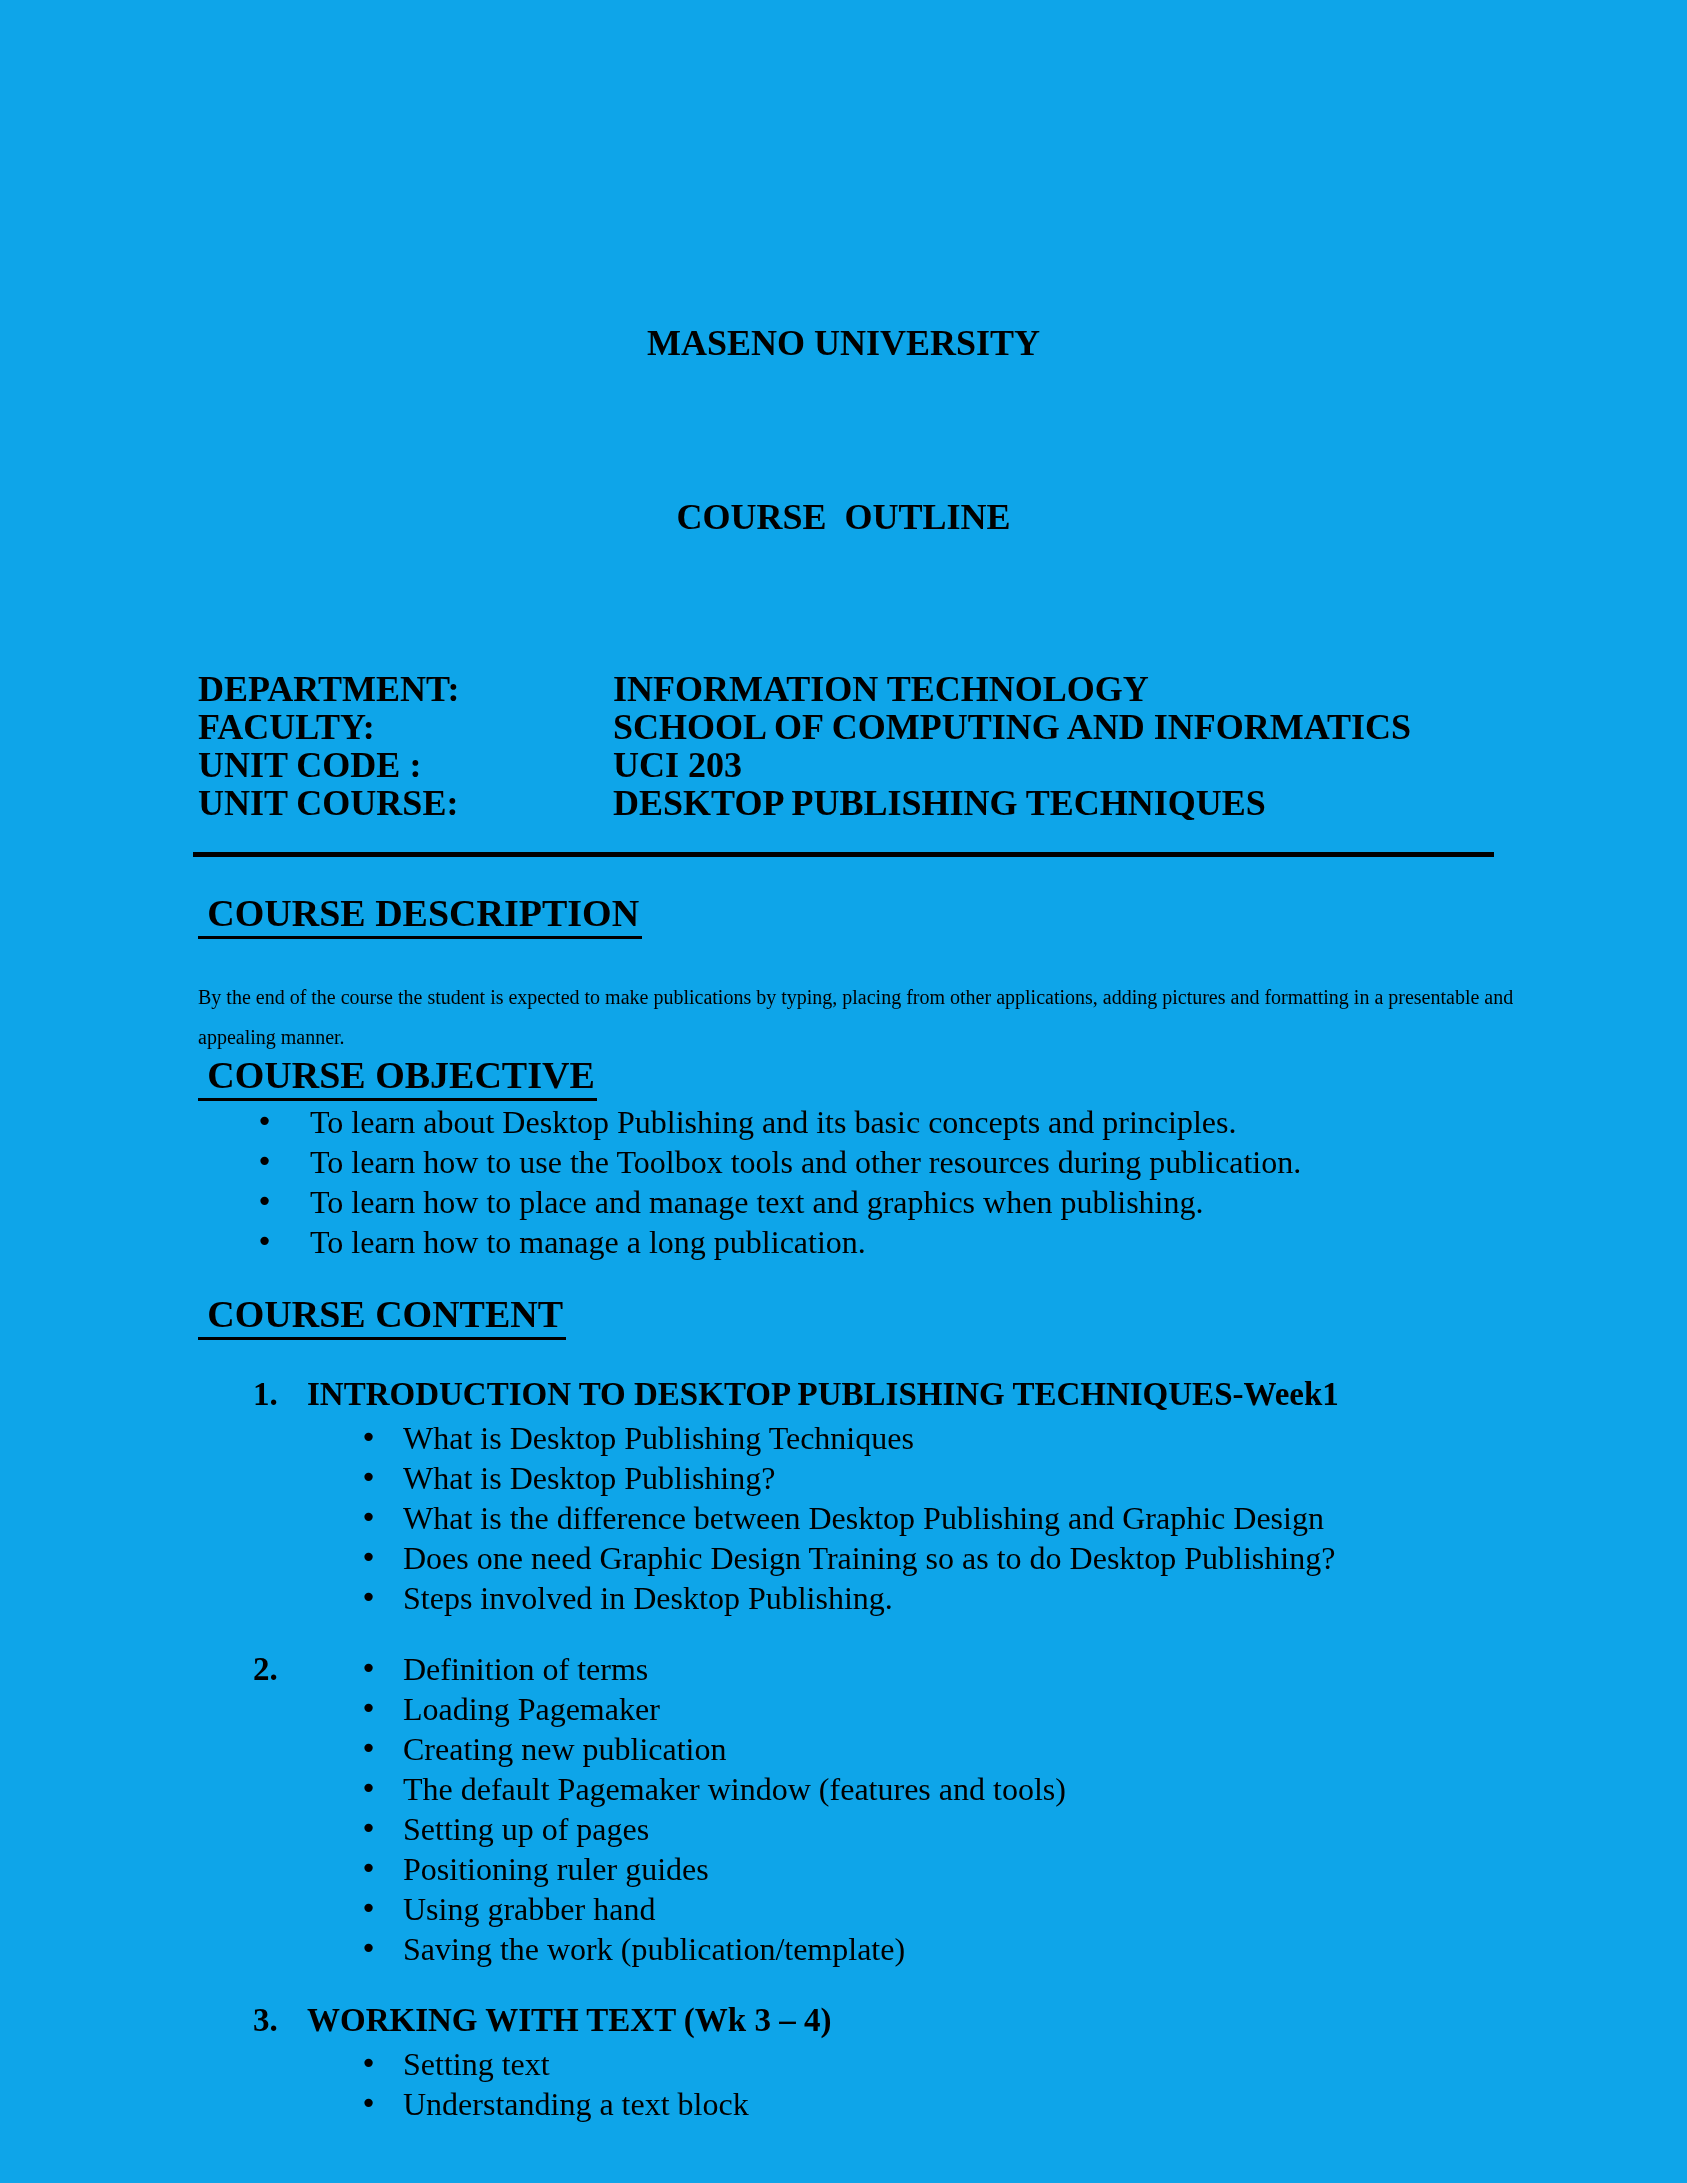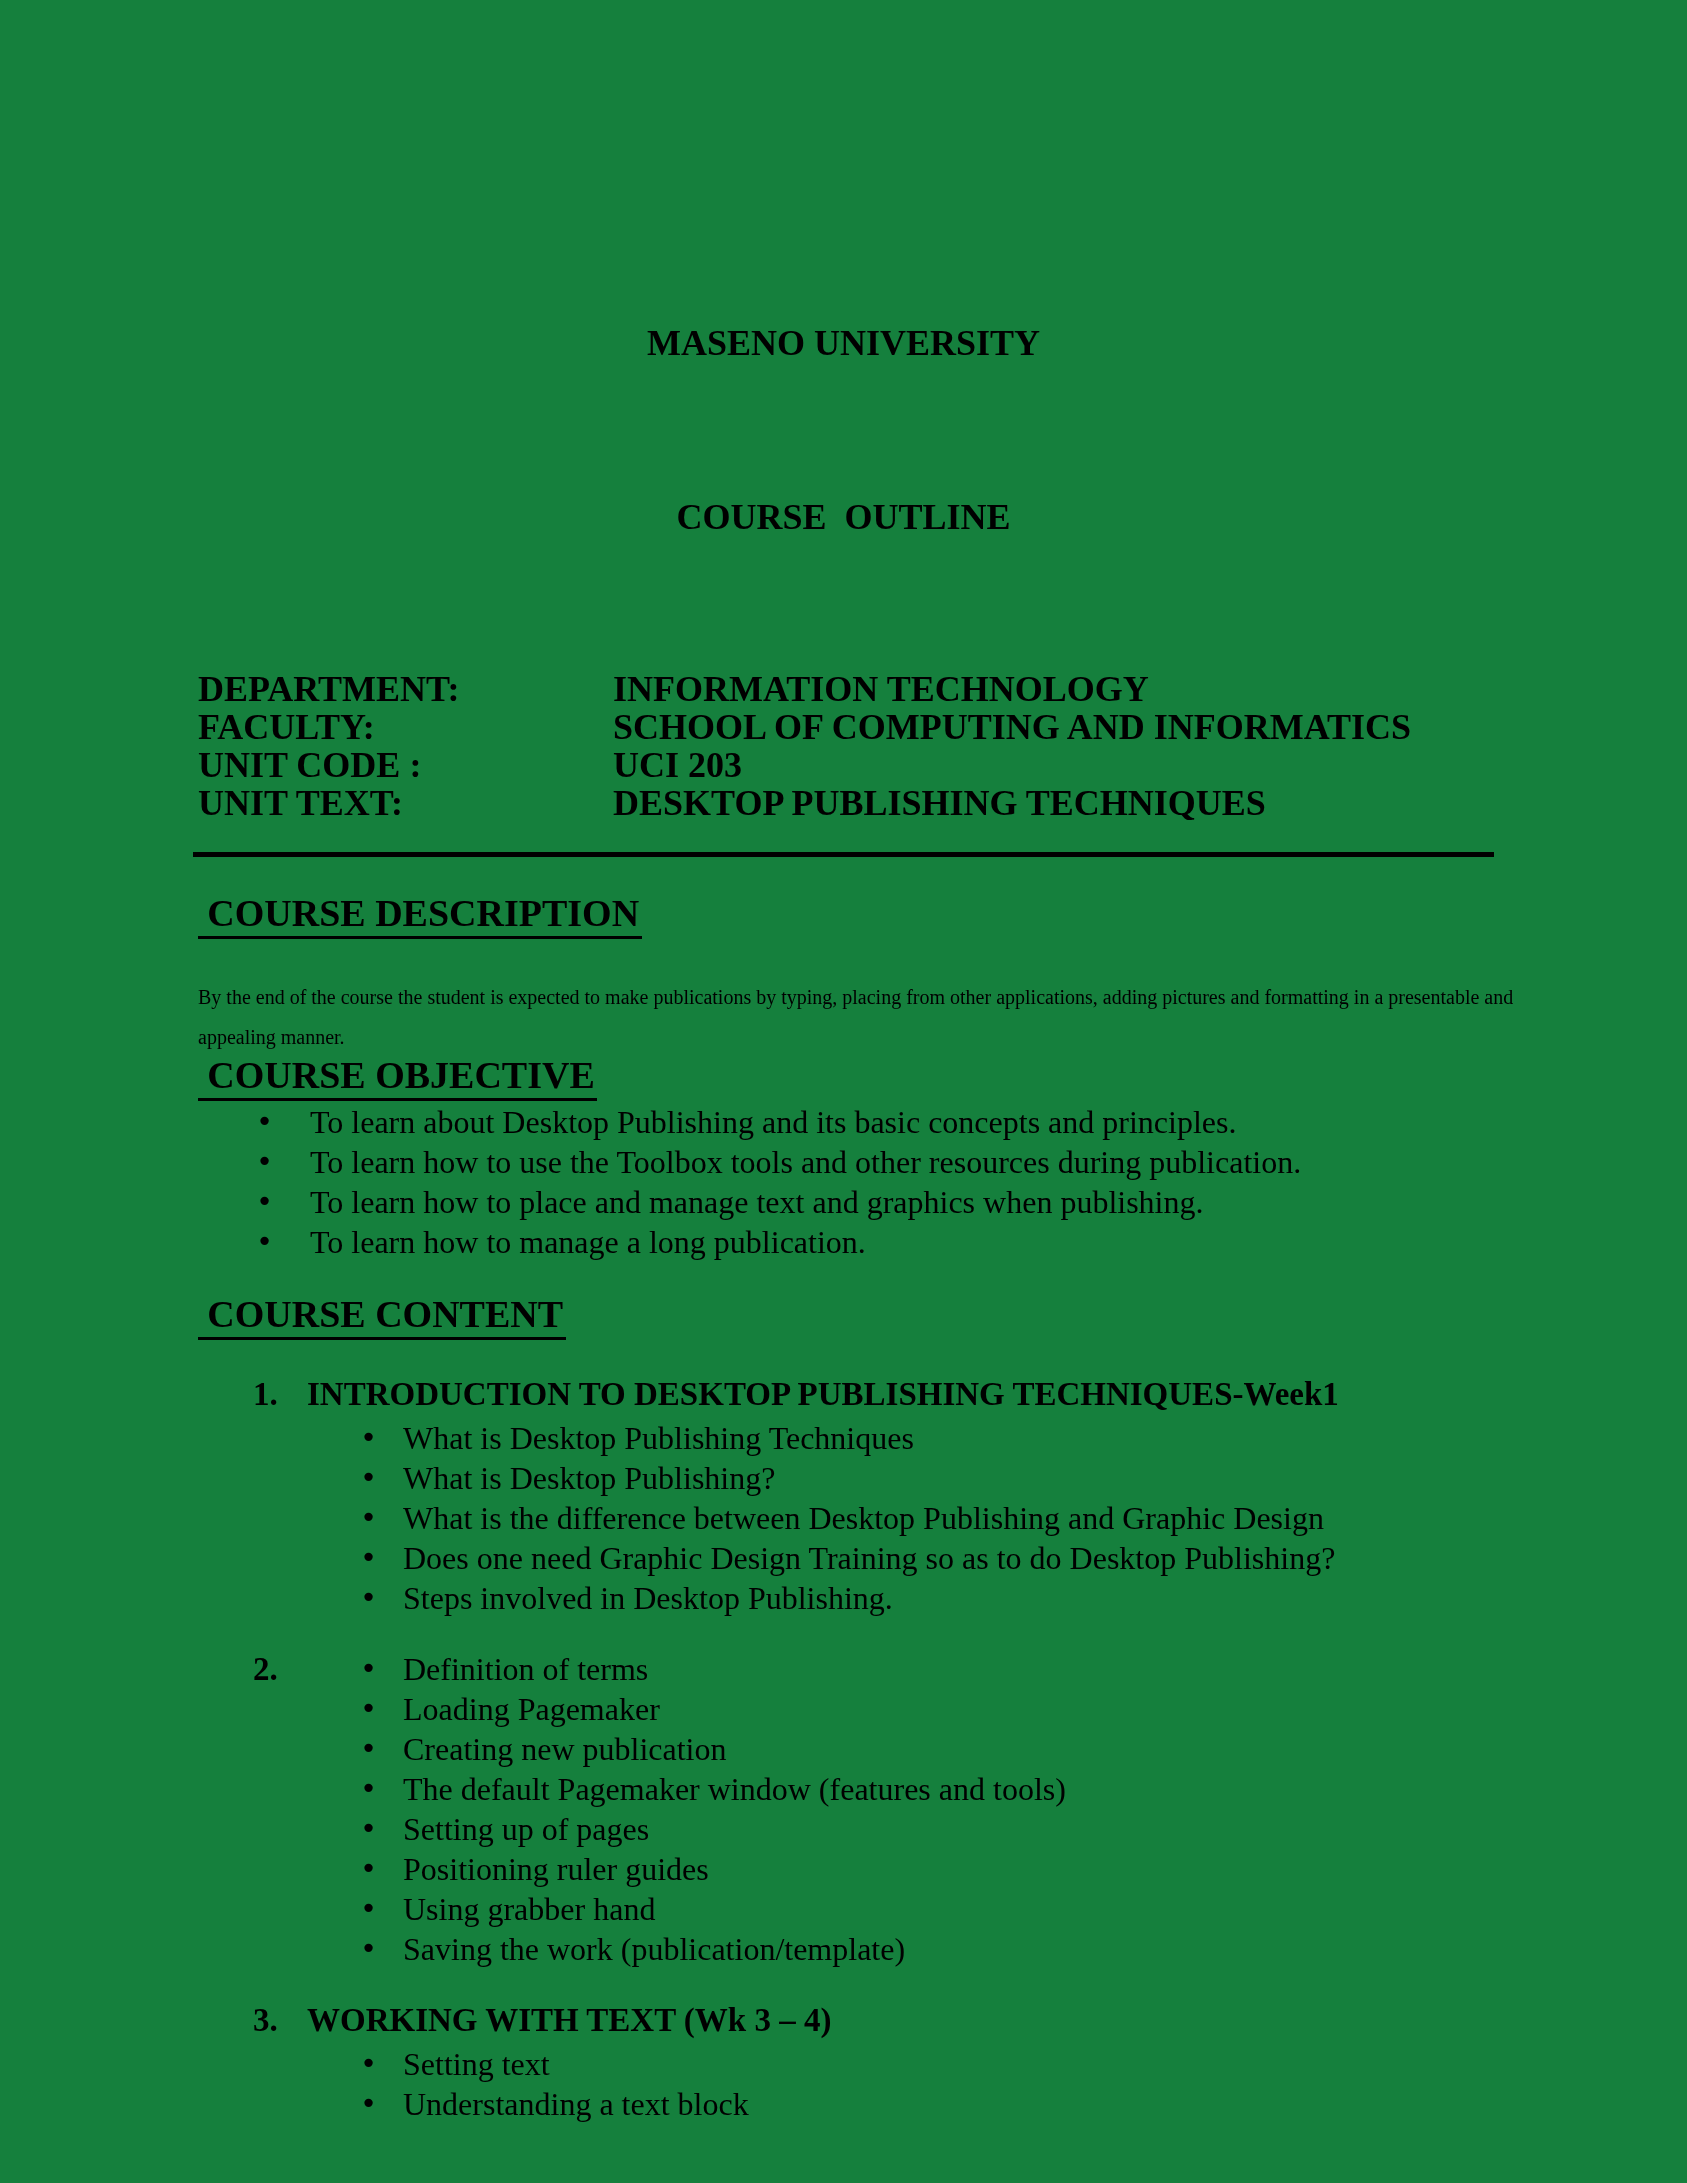--- a/index.html
+++ b/index.html
@@ -1,21 +1,21 @@
 <!DOCTYPE html>
 <html style="font-size:10.6px"><head>
 <meta charset="utf-8">
 <style>
   * { margin: 0; padding: 0; box-sizing: border-box; }
   html, body { background: #ffffff; }
   .page {
     position: relative;
     width: 1687px;
     height: 2183px;
-    background: #15803d;
+    background: #0ea5e9;
     color: #000000;
     font-family: "Liberation Serif", "DejaVu Serif", serif;
     padding: 198px 198px 0 198px;
     overflow: hidden;
   }
 
   
   .doc-title {
     text-align: center;
     font-weight: bold;
@@ -111,21 +111,21 @@
       </div>
       <div class="meta-row">
         <div class="meta-label">FACULTY:</div>
         <div class="meta-value">SCHOOL OF COMPUTING AND INFORMATICS</div>
       </div>
       <div class="meta-row">
         <div class="meta-label">UNIT CODE :</div>
         <div class="meta-value">UCI 203</div>
       </div>
       <div class="meta-row">
-        <div class="meta-label">UNIT TEXT:</div>
+        <div class="meta-label">UNIT COURSE:</div>
         <div class="meta-value">DESKTOP PUBLISHING TECHNIQUES</div>
       </div>
     </div>
 
   <div class="rule"></div>
 
   <div class="heading-row h-description">
     <span class="section-heading">COURSE DESCRIPTION</span>
   </div>
   <p class="body-par">By the end of the course the student is expected to make publications by typing, placing from other applications, adding pictures and formatting in a presentable and appealing manner.</p>

